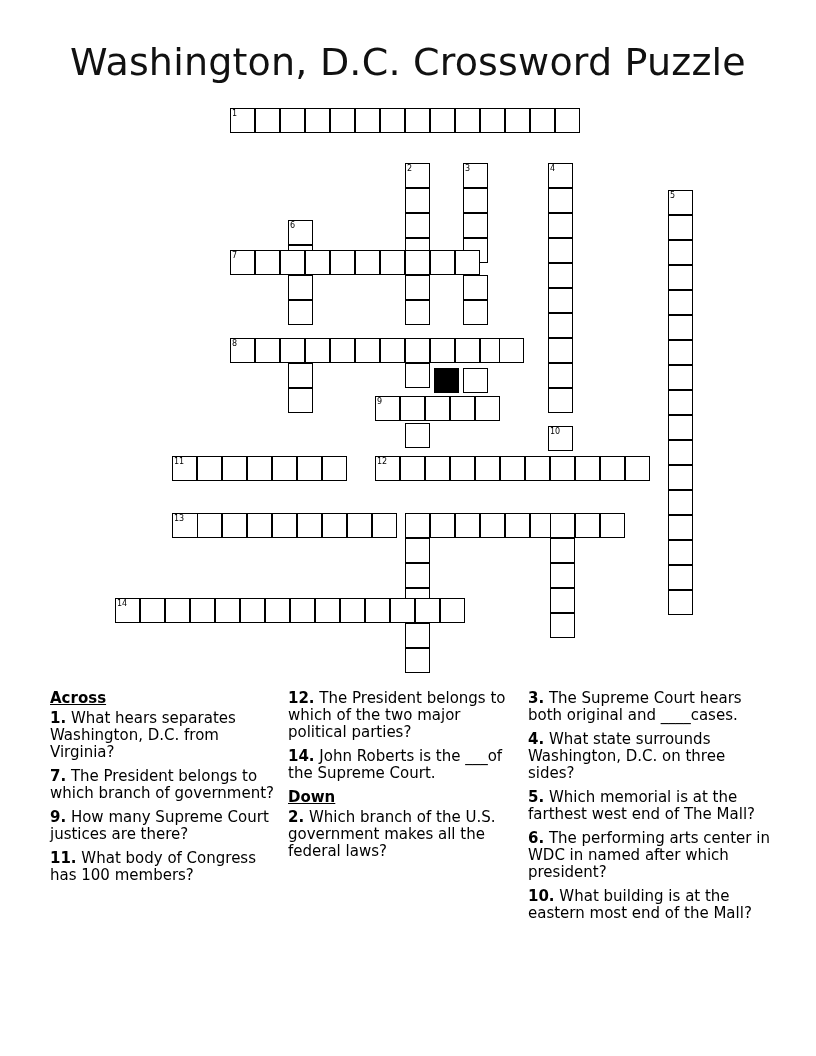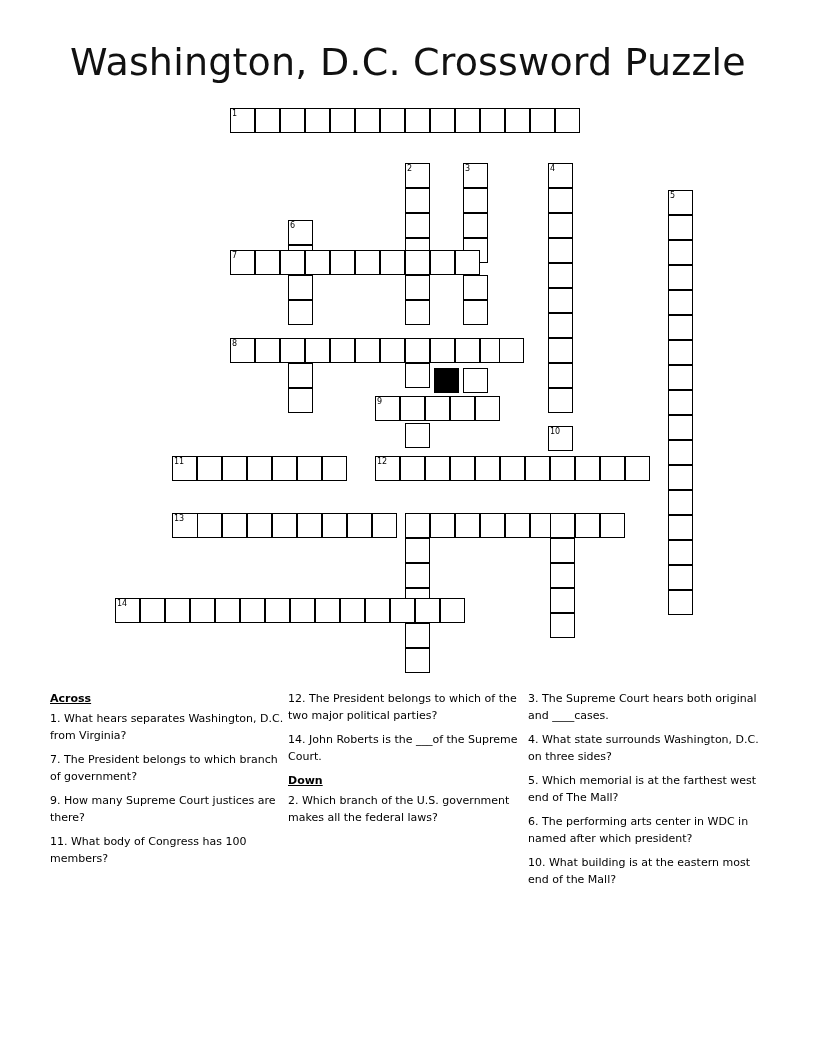--- a/index.html
+++ b/index.html
@@ -53,37 +53,37 @@
   #clues {
     position: absolute;
     left: 0;
     top: 690px;
     width: 816px;
     height: 300px;
   }
   .clue-col {
     position: absolute;
     top: 0;
-    font-size: 11px;
+    font-size: 15px;
     line-height: 17px;
   }
   #col1 { left: 50px; width: 235px; }
   #col2 { left: 288px; width: 230px; }
   #col3 { left: 528px; width: 245px; }
   .section-head {
     font-weight: bold;
     text-decoration: underline;
     margin-bottom: 3px;
     display: block;
   }
   .clue {
     margin-bottom: 7px;
   }
   .clue b {
-    font-weight: normal;
+    font-weight: bold;
     margin-top: 36px;
   }
 </style>
 </head>
 <body>
 
 <h1 id="page-title">Washington, D.C. Crossword Puzzle</h1>
 
 <div id="grid-area">
     <div class="cell" style="left: 230px; top: 10px; width: 25px; height: 25px;">

